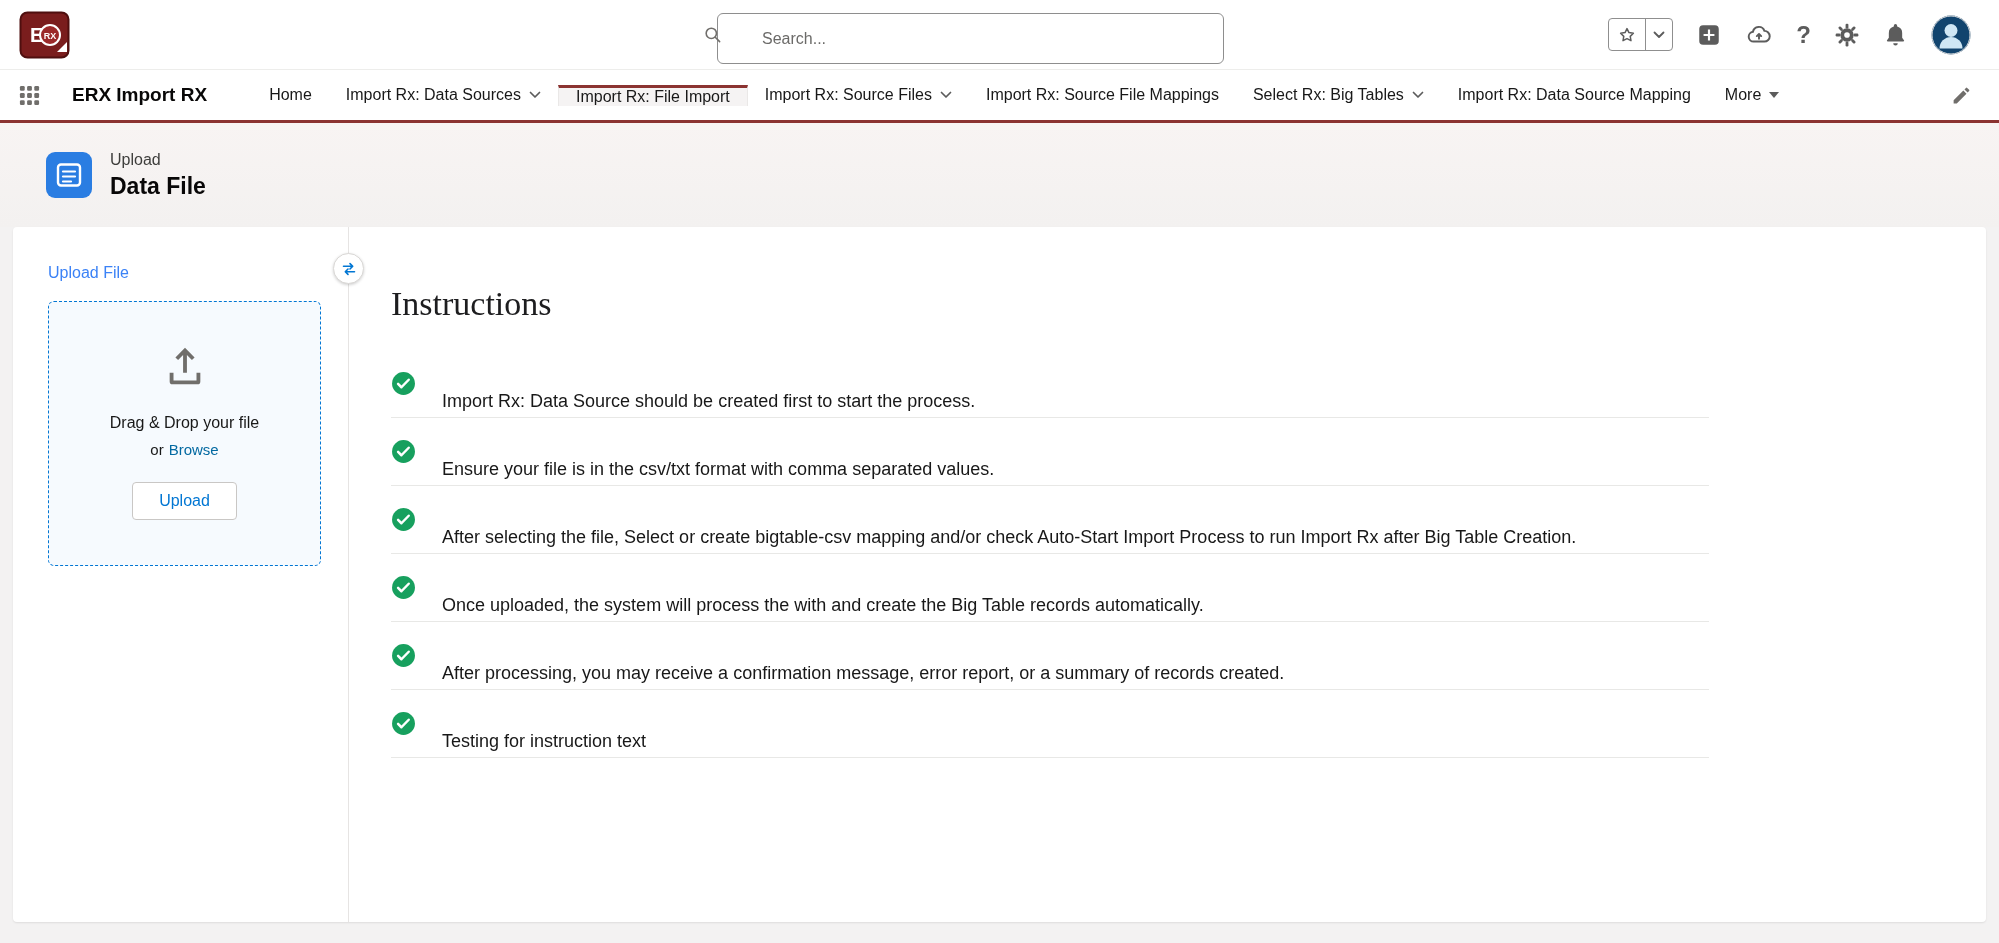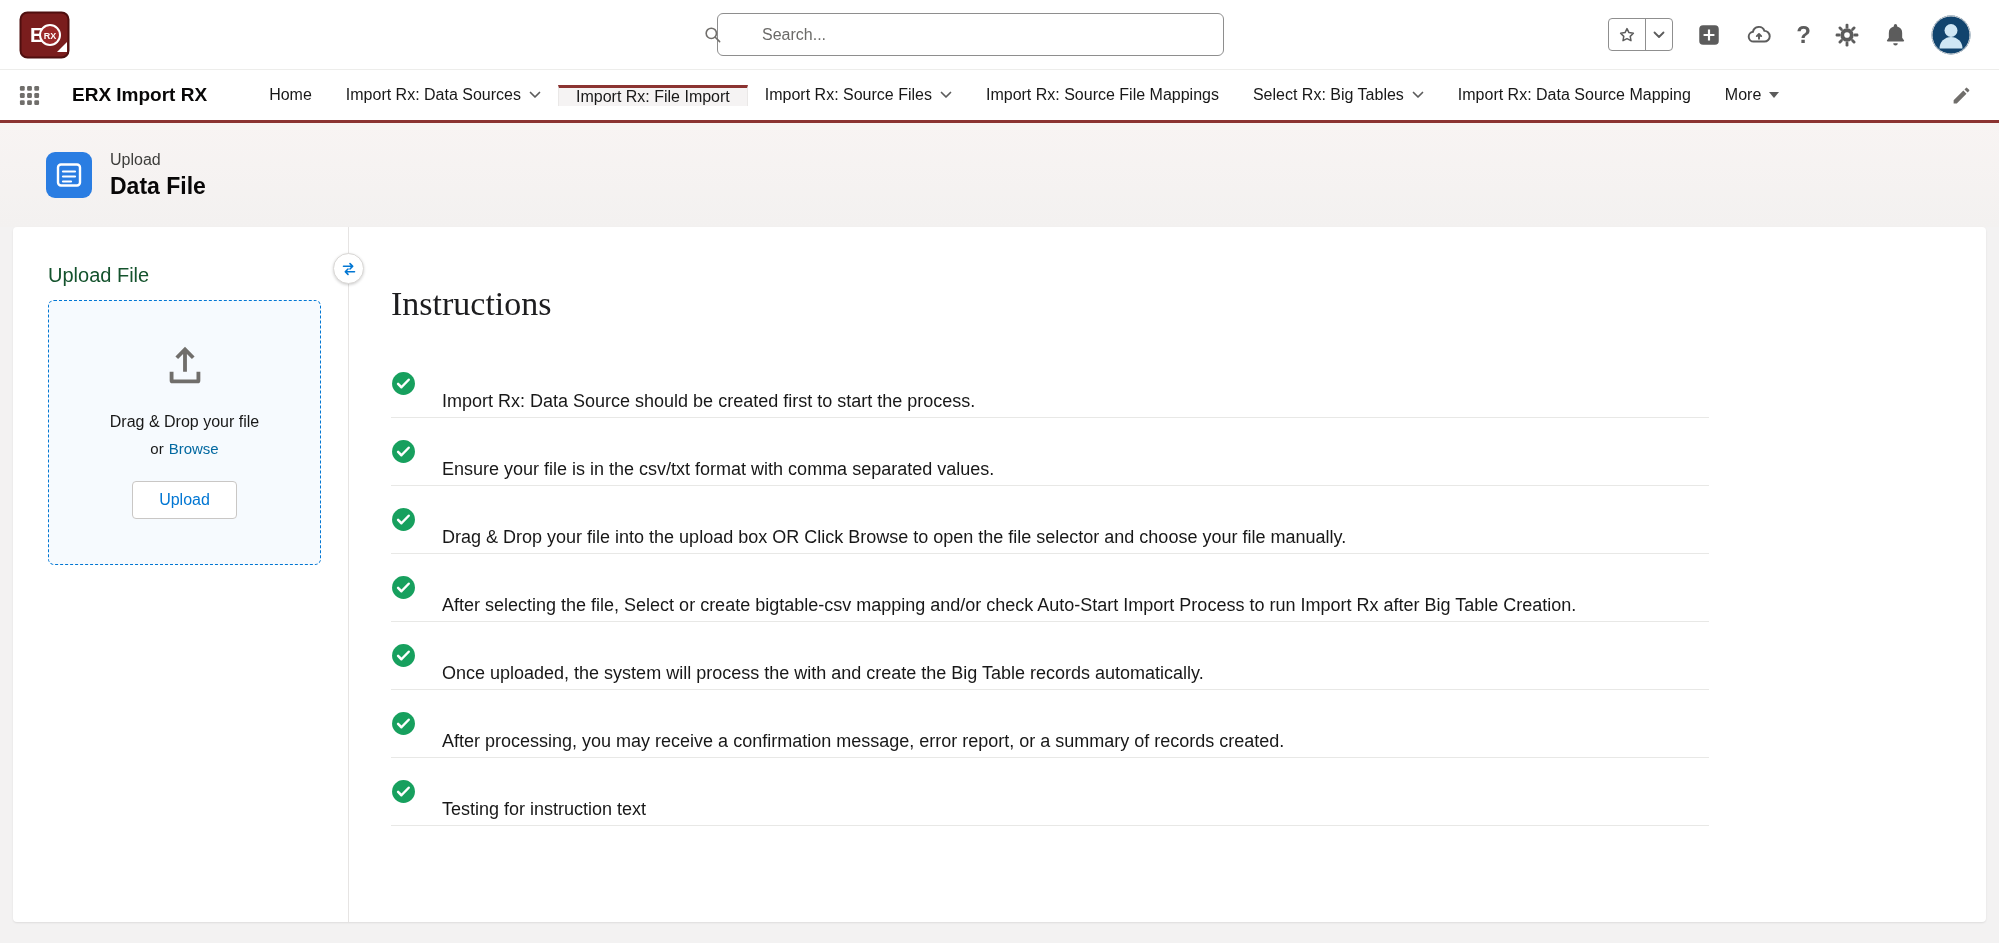--- a/index.html
+++ b/index.html
@@ -13,21 +13,21 @@
   }
   .clickable { cursor:pointer; }
 
   
   .global-header {
     position:absolute; top:0; left:0; right:0; height:70px;
     background:#fff; border-bottom:1px solid #ededeb;
     display:flex; align-items:center; padding:0 28px 0 19px;
   }
   .logo { width:51px; height:48px; flex:0 0 auto; }
-  .search-wrap { position:absolute; left:688px; top:13px; width:536px; height:43px;padding-left:29px; }
+  .search-wrap { position:absolute; left:688px; top:13px; width:536px; height:51px;padding-left:29px; }
   .search-wrap svg { position:absolute; left:15px; top:12px; }
   .search-input {
     width:100%; height:100%; border:1px solid #8e8e8e; border-radius:6px;
     padding:0 14px 0 44px; font-size:16px; font-family:"Liberation Sans", sans-serif;
     color:#181818; background:#fff; outline:none;
   }
   .search-input::placeholder { color:#6b6a68; }
   .header-actions { margin-left:auto; display:flex; align-items:center; gap:23px; }
   .fav-group {
     display:flex; align-items:stretch; height:33px;
@@ -70,21 +70,21 @@
 
   
   .card {
     position:absolute; top:227px; left:13px; width:1973px; height:695px;
     background:#fff; border-radius:4px; box-shadow:0 1px 2px rgba(0,0,0,.09);
   }
   .upload-panel {
     position:absolute; top:0; left:0; width:336px; height:100%;
     border-right:1px solid #e6e4e3; padding:37px 28px 0 35px;
   }
-  .upload-label { font-size:20px; color:#14532d; margin-bottom:13px; }
+  .upload-label { font-size:16px; color:#3b82f6; margin-bottom:19px; }
   .dropzone {
     width:273px; height:265px; border:1px dashed #0176d3; border-radius:6px;
     background:#f6fafe; display:flex; flex-direction:column; align-items:center; text-align:center;
   }
   .dropzone .tray { margin-top:42px; }
   .drag-text { margin-top:24px; font-size:16px; color:#181818; }
   .or-row { margin-top:9px; font-size:15px; color:#181818; }
   .browse-link { color:#0369a1; text-decoration:none; margin-left:5px; }
   .upload-btn {
     margin-top:24px; padding:9px 26px; font-size:16px; color:#0176d3;
@@ -319,27 +319,20 @@
     </div>
 
     <div class="instr-item">
       <svg width="25" height="25" viewBox="0 0 24 24">
         <circle cx="12" cy="12" r="11" fill="#17a05e"></circle>
         <path d="M6.8 12.4l3.2 3.2 7-7.2" fill="none" stroke="#ffffff" stroke-width="2.4" stroke-linecap="round" stroke-linejoin="round"></path>
       </svg>
       <span class="instr-text">Ensure your file is in the csv/txt format with comma separated values.</span>
     </div>
 
-    <div class="instr-item">
-      <svg width="25" height="25" viewBox="0 0 24 24">
-        <circle cx="12" cy="12" r="11" fill="#17a05e"></circle>
-        <path d="M6.8 12.4l3.2 3.2 7-7.2" fill="none" stroke="#ffffff" stroke-width="2.4" stroke-linecap="round" stroke-linejoin="round"></path>
-      </svg>
-      <span class="instr-text">Drag &amp; Drop your file into the upload box OR Click Browse to open the file selector and choose your file manually.</span>
-    </div>
 
     <div class="instr-item">
       <svg width="25" height="25" viewBox="0 0 24 24">
         <circle cx="12" cy="12" r="11" fill="#17a05e"></circle>
         <path d="M6.8 12.4l3.2 3.2 7-7.2" fill="none" stroke="#ffffff" stroke-width="2.4" stroke-linecap="round" stroke-linejoin="round"></path>
       </svg>
       <span class="instr-text">After selecting the file, Select or create bigtable-csv mapping and/or check Auto-Start Import Process to run Import Rx after Big Table Creation.</span>
     </div>
 
     <div class="instr-item">

